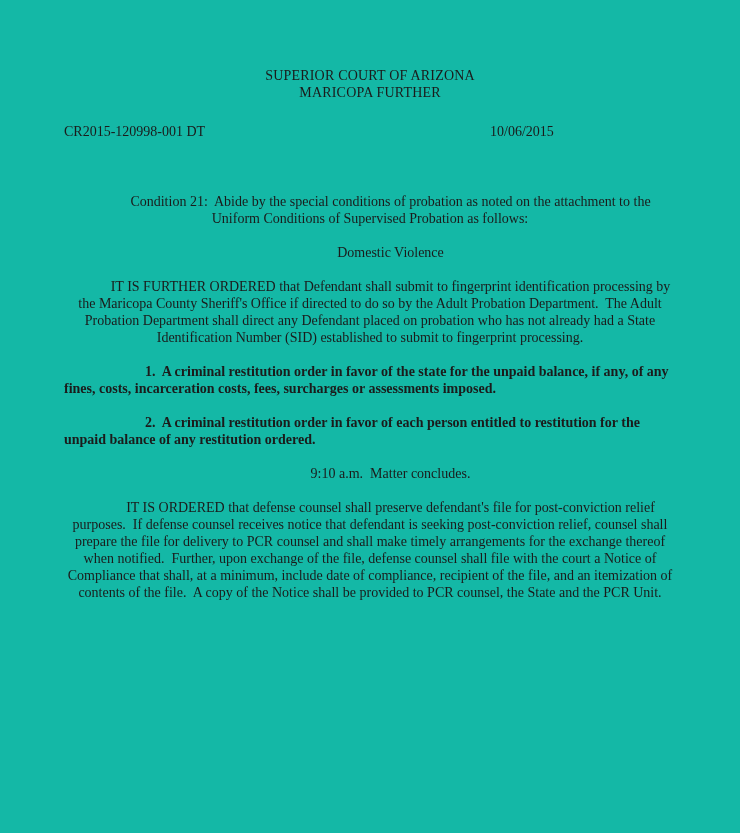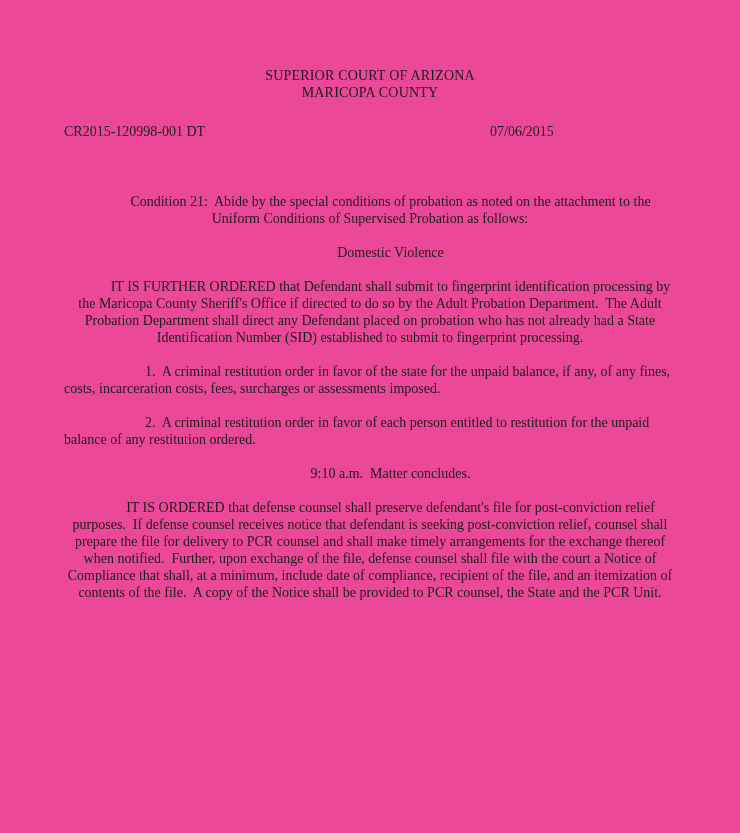--- a/index.html
+++ b/index.html
@@ -14,21 +14,21 @@
     color: #1b1b1b;
     font-family: "Liberation Serif", "DejaVu Serif", serif;
     font-size: 14px;
     line-height: 17px;
   }
   .page {
     box-sizing: border-box;
     width: 740px;
     height: 833px;
     padding: 67px 64px 20px 64px;
-    background: #ec4899;
+    background: #14b8a6;
   }
   .doc-header {
     text-align: center;
   }
   .doc-header .court-name,
   .doc-header .county-name {
     letter-spacing: 0.2px;
   }
   .case-row {
     position: relative;
@@ -47,35 +47,35 @@
   }
   .doc-body {
     margin-top: 53px;
   }
   .doc-body p {
     margin: 0 0 17px 0;
     white-space: pre-wrap;
     text-align: left;
   }
   .doc-body p.indent1 { text-indent: 41px; text-align: center; }
-  .doc-body p.indent2 { text-indent: 81px; }
+  .doc-body p.indent2 { text-indent: 81px; font-weight: bold; }
 </style>
 </head>
 <body>
 
 <div class="page">
 
   <div class="doc-header">
     <div class="court-name">SUPERIOR COURT OF ARIZONA</div>
-    <div class="county-name">MARICOPA COUNTY</div>
+    <div class="county-name">MARICOPA FURTHER</div>
   </div>
 
   <div class="case-row">
     <span class="case-number">CR2015-120998-001 DT</span>
-    <span class="hearing-date">07/06/2015</span>
+    <span class="hearing-date">10/06/2015</span>
   </div>
 
   <div class="doc-body">
       <p class="indent1">Condition 21:  Abide by the special conditions of probation as noted on the attachment to the Uniform Conditions of Supervised Probation as follows:</p>
       <p class="indent1">Domestic Violence</p>
       <p class="indent1">IT IS FURTHER ORDERED that Defendant shall submit to fingerprint identification processing by the Maricopa County Sheriff's Office if directed to do so by the Adult Probation Department.  The Adult Probation Department shall direct any Defendant placed on probation who has not already had a State Identification Number (SID) established to submit to fingerprint processing.</p>
       <p class="indent2">1.  A criminal restitution order in favor of the state for the unpaid balance, if any, of any fines, costs, incarceration costs, fees, surcharges or assessments imposed.</p>
       <p class="indent2">2.  A criminal restitution order in favor of each person entitled to restitution for the unpaid balance of any restitution ordered.</p>
       <p class="indent1">9:10 a.m.  Matter concludes.</p>
       <p class="indent1">IT IS ORDERED that defense counsel shall preserve defendant's file for post-conviction relief purposes.  If defense counsel receives notice that defendant is seeking post-conviction relief, counsel shall prepare the file for delivery to PCR counsel and shall make timely arrangements for the exchange thereof when notified.  Further, upon exchange of the file, defense counsel shall file with the court a Notice of Compliance that shall, at a minimum, include date of compliance, recipient of the file, and an itemization of contents of the file.  A copy of the Notice shall be provided to PCR counsel, the State and the PCR Unit.</p>

